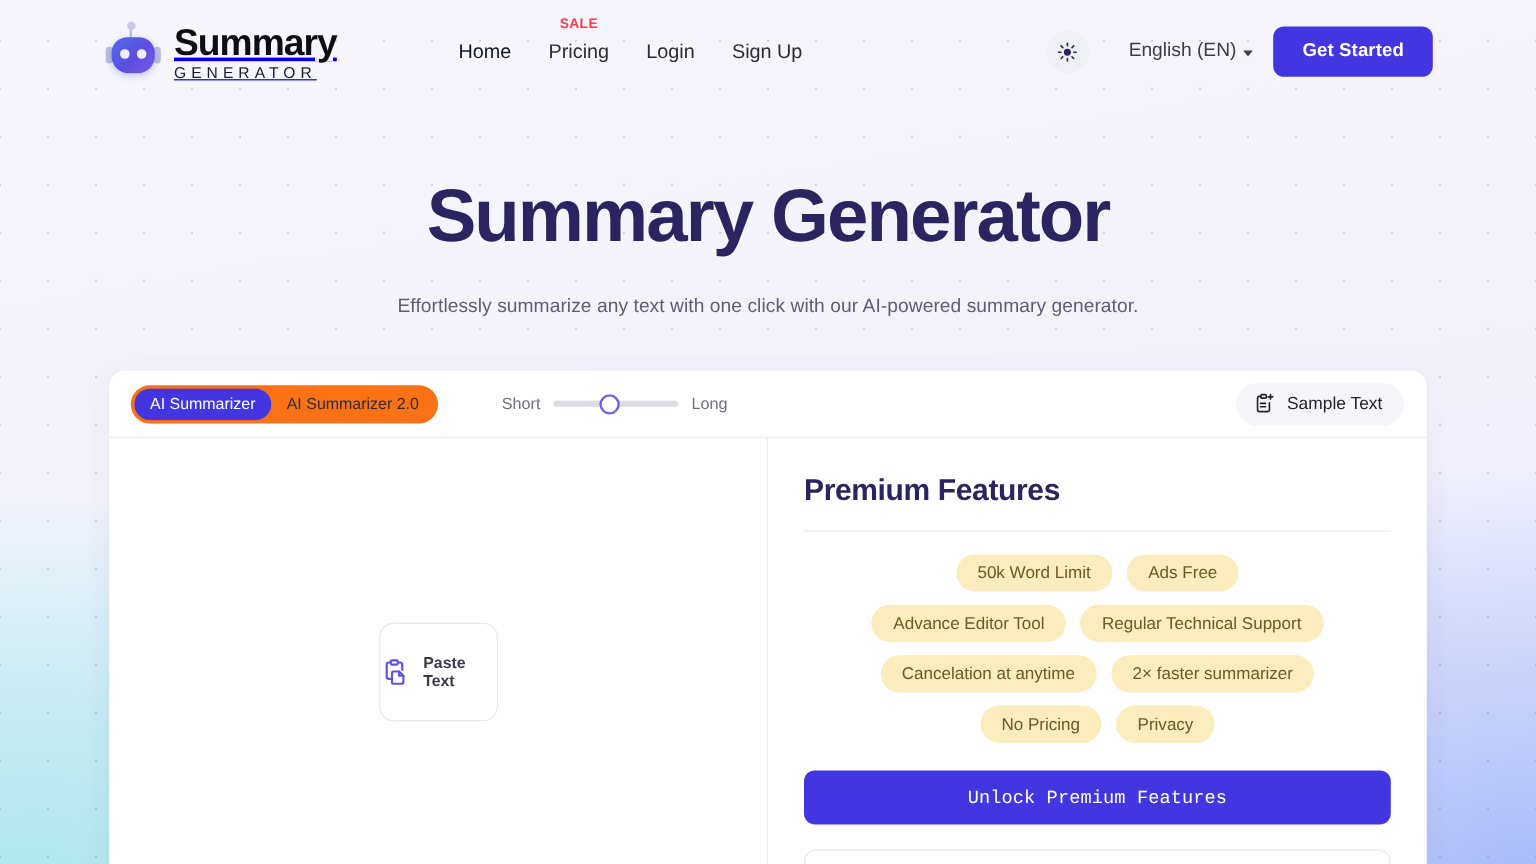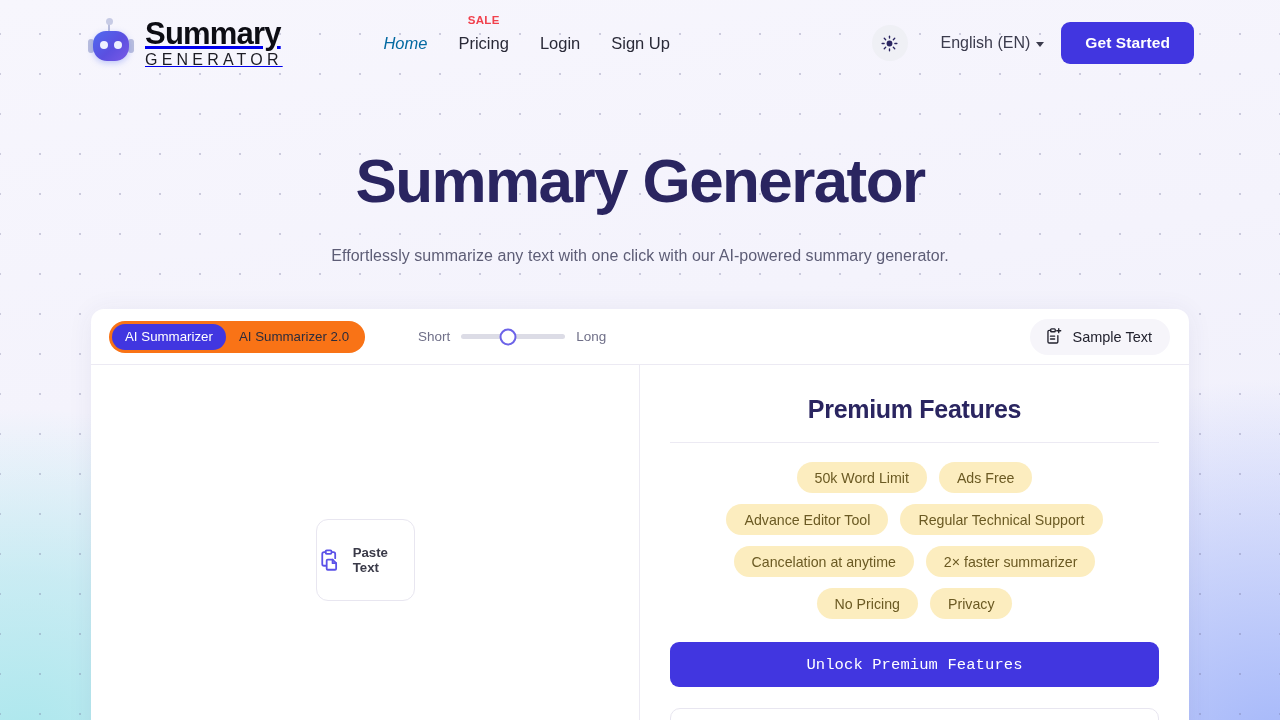--- a/index.html
+++ b/index.html
@@ -90,21 +90,21 @@
   }
 
   .brand-text { line-height: 1; }
   .brand-title {
     font-size: 31px;
     font-weight: 700;
     letter-spacing: -0.8px;
     color: #0d0d14;
   }
   .brand-sub {
-    font-size: 16px;
+    font-size: 13px;
     letter-spacing: 4.2px;
     color: #1c1c24;
     margin-top: 3px;
     font-weight: 500;
   }
 
   .nav-links {
     display: flex;
     align-items: center;
     gap: 31px;
@@ -112,21 +112,21 @@
     margin-right: auto;
     position: relative;
   }
   .nav-link {
     font-size: 16.5px;
     color: #2a2a38;
     text-decoration: none;
     position: relative;
     white-space: nowrap;
   }
-  .nav-link.active { color: #0369a1; font-style: italic; }
+  .nav-link.active { color: #0f172a; }
   .sale-badge {
     position: absolute;
     top: -20px;
     left: 50%;
     transform: translateX(-50%);
     font-size: 11.5px;
     font-weight: 600;
     color: #f1414d;
     letter-spacing: 0.3px;
   }
@@ -319,21 +319,20 @@
     font-size: 13.2px;
     font-weight: 600;
     color: #3a3a48;
   }
 
   .pane-right {
     flex: 1;
     padding: 30px 30px 0 30px;
   }
   .premium-title {
-    text-align: center;
     font-size: 25px;
     font-weight: 700;
     color: #2a2560;
     letter-spacing: -0.3px;
   }
   .premium-divider {
     margin: 18px 0 19px;
     height: 1px;
     background: #eceaf3;
   }

